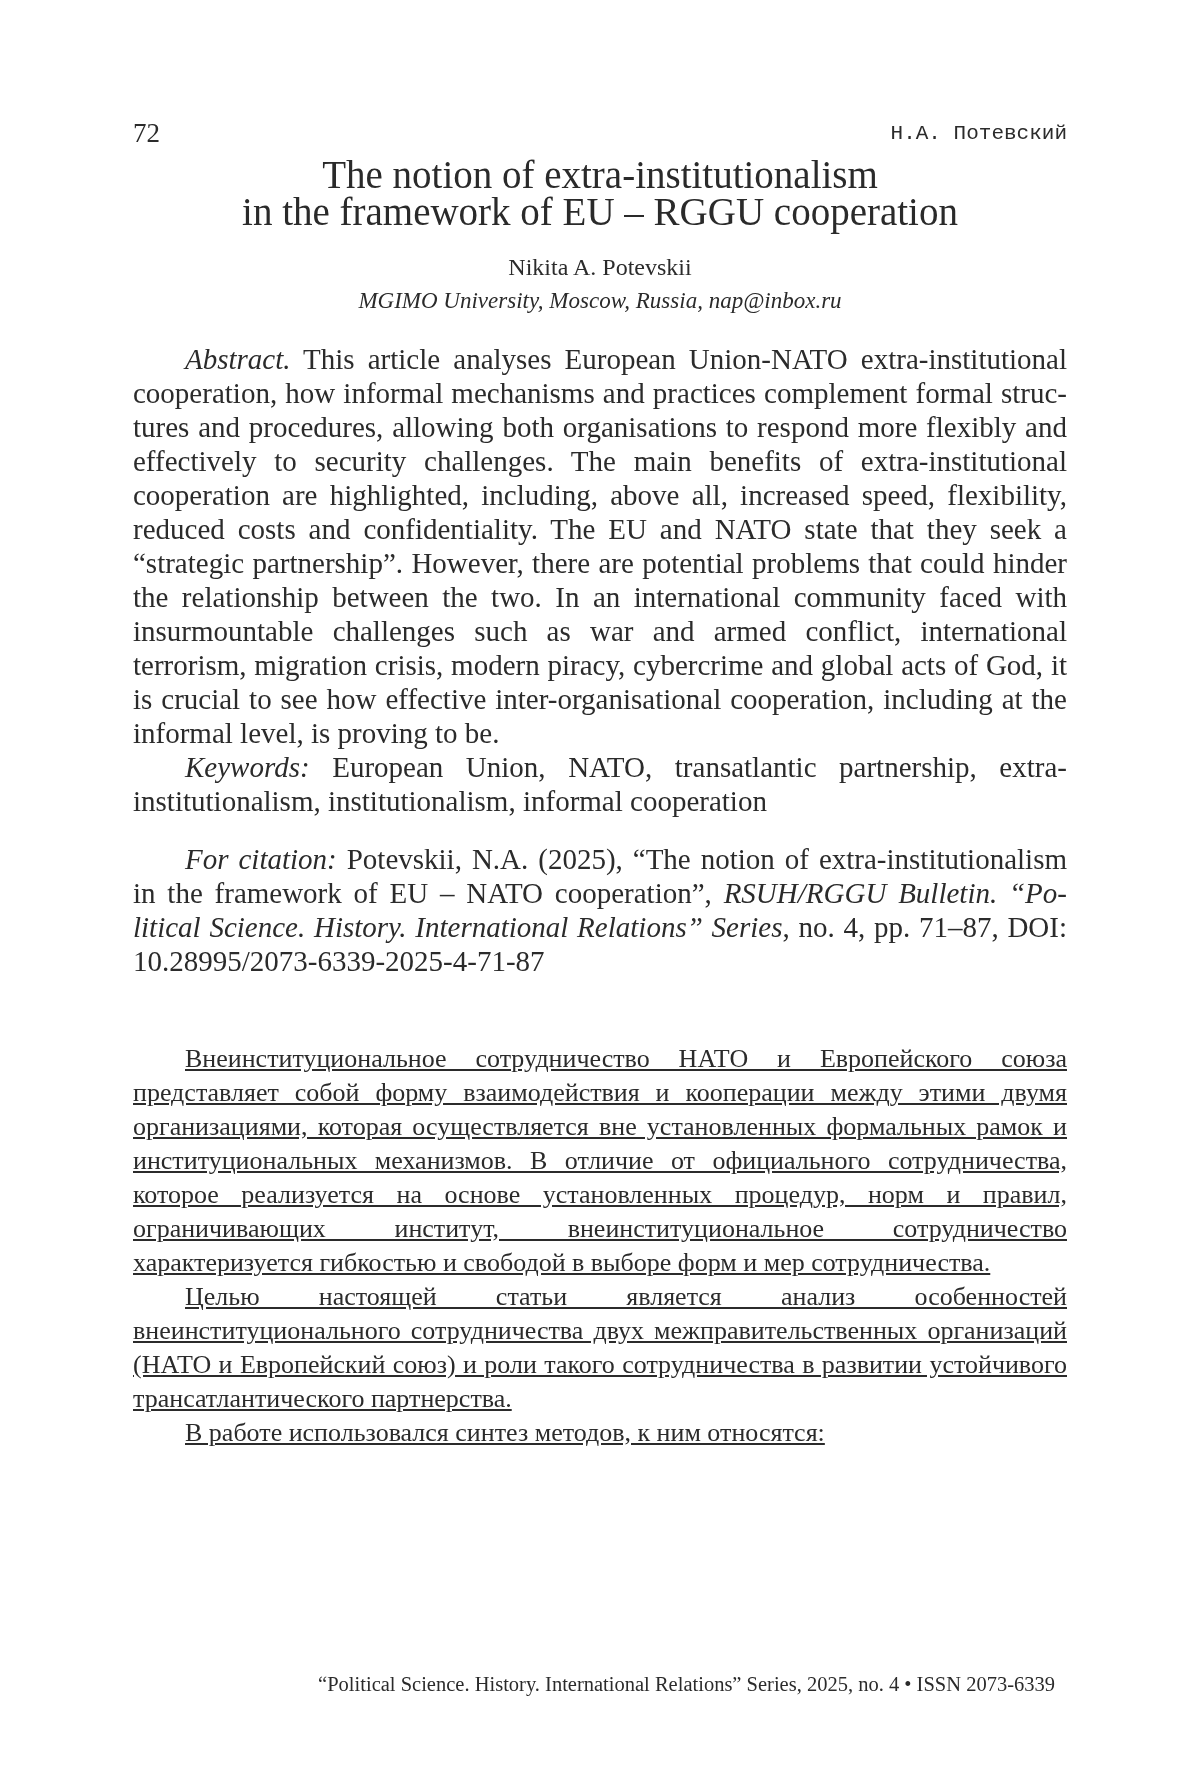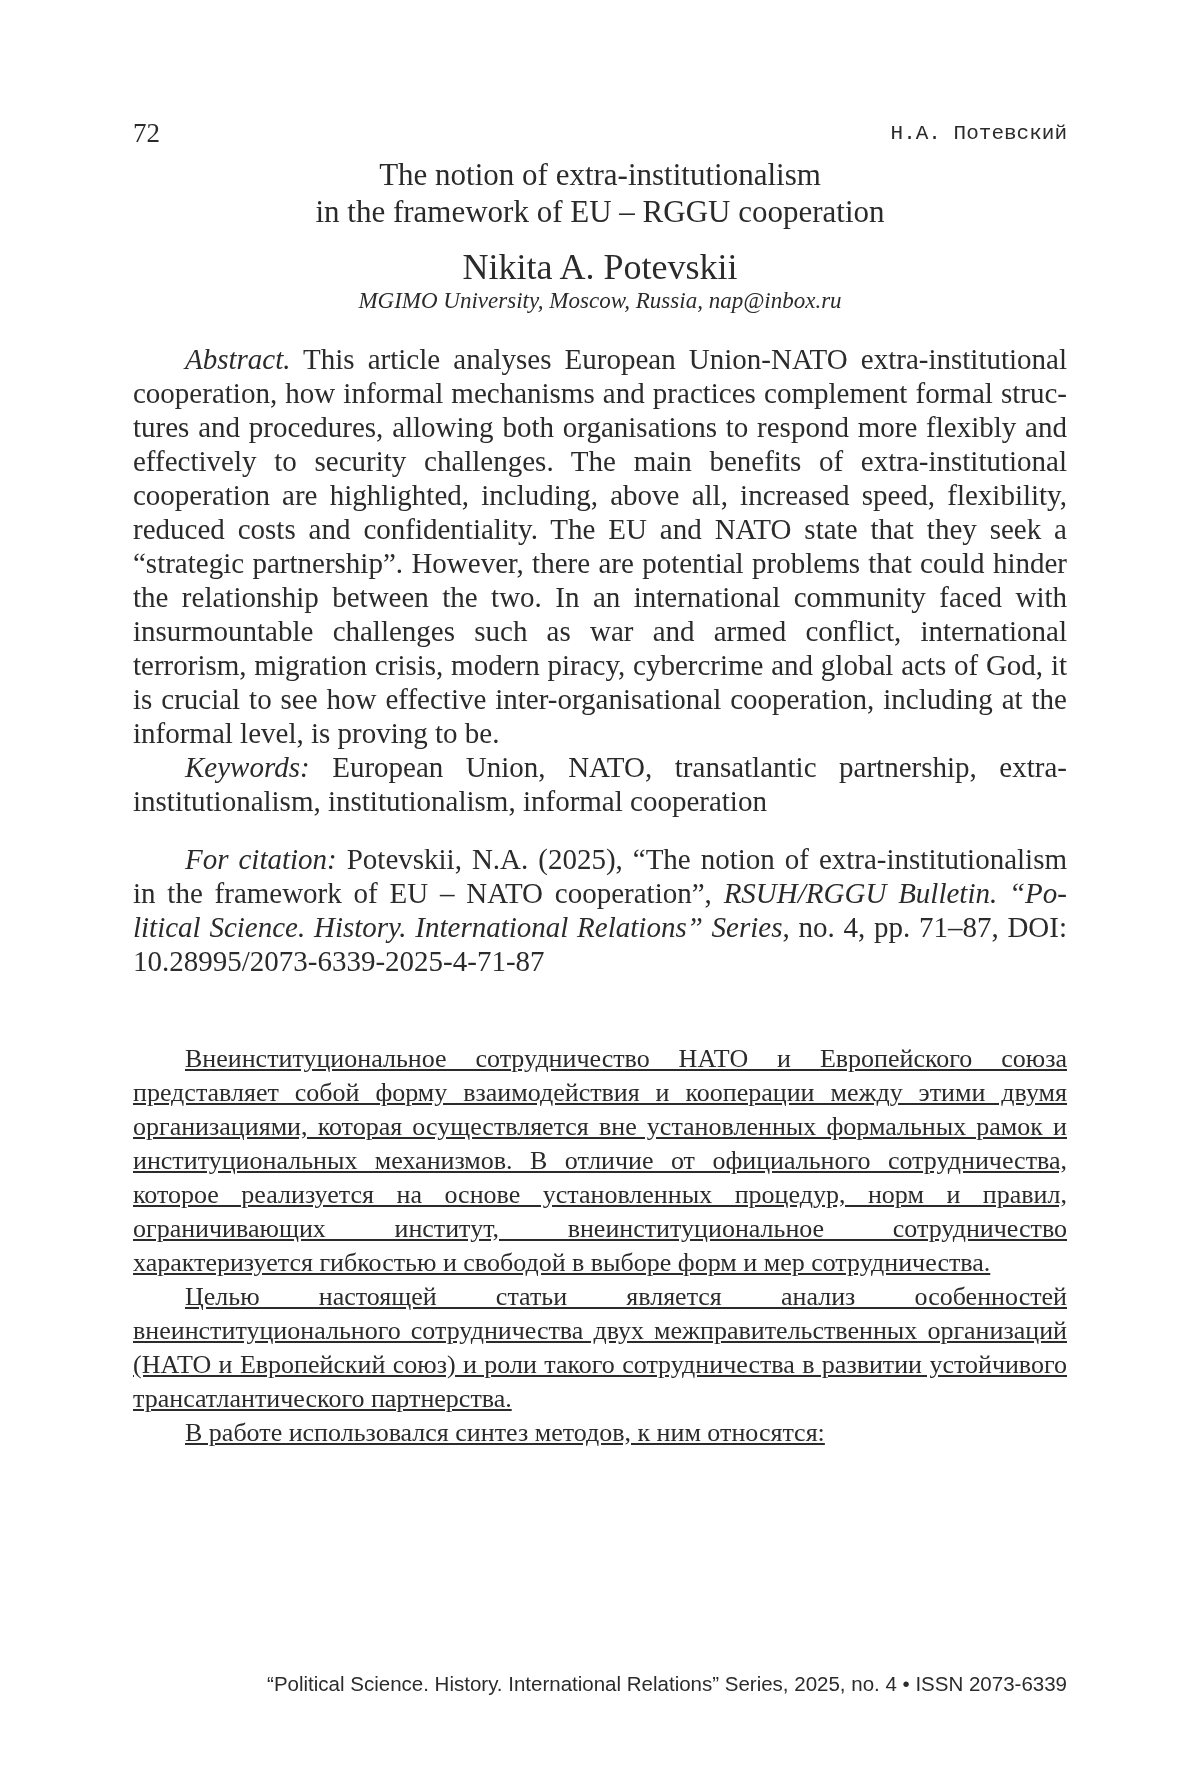--- a/index.html
+++ b/index.html
@@ -7,37 +7,37 @@
     width: 1200px; height: 1780px; position: relative; overflow: hidden;
     font-family: "DejaVu Serif", "Liberation Serif", serif;
     color: #2b2b2b;
   }
   .page { position: absolute; left: 133px; top: 0; width: 934px; height: 1780px; }
   .running-head { position: absolute; top: 88px; left: 0; width: 934px; height: 34px; margin-top: 30px; }
   .page-num { position: absolute; left: 0; top: 0; font-size: 27px; font-family: "Liberation Serif", serif; }
   .head-author { position: absolute; right: 0; top: 4px; font-size: 21px; font-family: Liberation Mono, monospace; }
 
   .title { position: absolute; top: 156px; left: 0; width: 934px; text-align: center;
-           font-family: "Liberation Serif", serif; font-size: 31px; line-height: 37px; color: #2a2a2a; }
+           font-family: "Liberation Serif", serif; font-size: 39px; line-height: 37px; color: #2a2a2a; }
   .author { position: absolute; top: 250px; left: 0; width: 934px; text-align: center;
-            font-family: "Liberation Serif", serif; font-size: 36px; line-height: 34px; }
+            font-family: "Liberation Serif", serif; font-size: 24px; line-height: 34px; }
   .affil { position: absolute; top: 286px; left: 0; width: 934px; text-align: center;
            font-family: "Liberation Serif", serif; font-style: italic; font-size: 23px; line-height: 30px; }
 
   .block { position: absolute; left: 0; width: 934px;
            font-family: "Liberation Serif", serif; font-size: 29px; line-height: 34px;
            text-align: justify; hyphens: manual; }
   .block p { margin: 0; text-indent: 52px; }
   .abstract { top: 342px; }
   .citation { top: 842px; }
   .body-ru { top: 1042px; font-size: 26px; text-decoration: underline; }
   .lbl { font-style: italic; }
   .it { font-style: italic; }
 
-  .footer { position: absolute; top: 1670px; right: 0; font-family: Liberation Sans, sans-serif;
+  .footer { position: absolute; top: 1670px; right: 12px; font-family: Liberation Serif, serif;
             font-size: 20.5px; line-height: 28px; white-space: nowrap; }
 </style>
 </head>
 <body>
 
 <div class="page">
 
   <div class="running-head">
     <span class="page-num">72</span>
     <span class="head-author">Н.А. Потевский</span>

